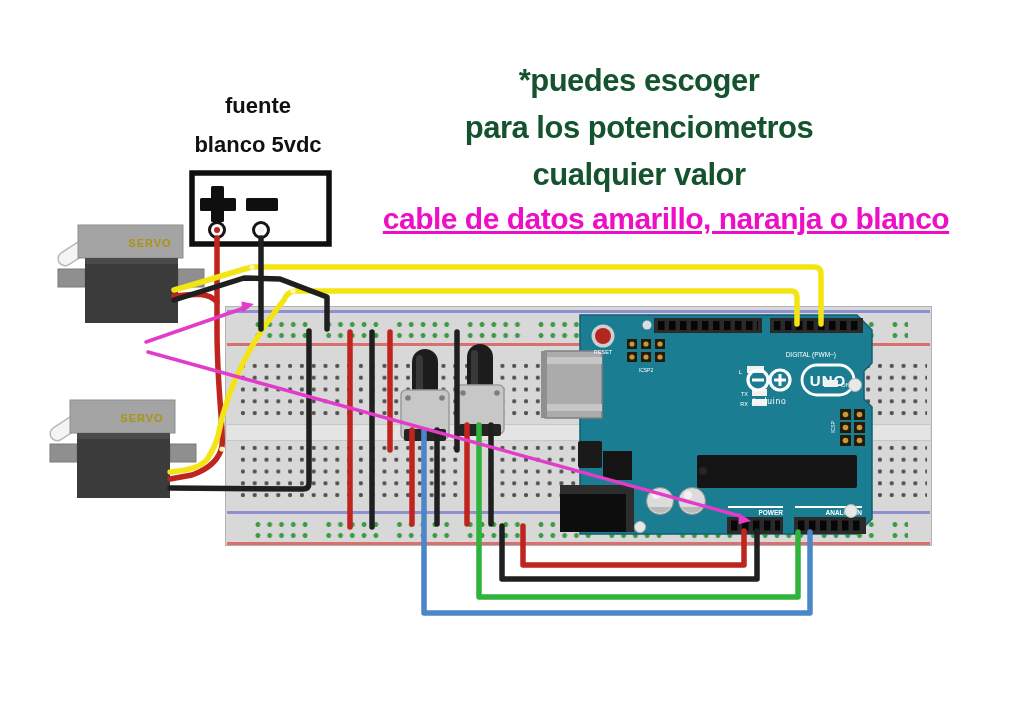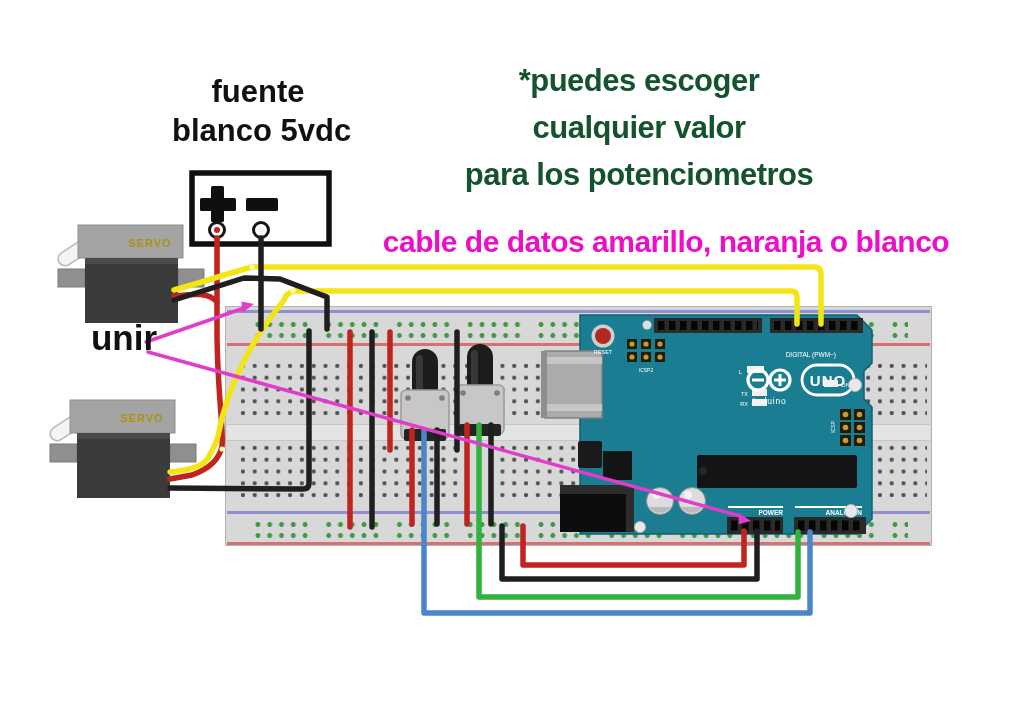--- a/index.html
+++ b/index.html
@@ -20,23 +20,23 @@
       radial-gradient(circle, #3f9b43 2.1px, rgba(0,0,0,0) 2.8px);
     background-size:auto,11.8px 11px;}
   .bb-main{left:237px;top:360px;width:690px;height:59px;
     background-image:radial-gradient(circle,#525252 1.8px,rgba(0,0,0,0) 2.4px);
     background-size:11.8px 11.8px;}
   
   #art{position:absolute;left:0;top:0;width:1024px;height:724px;}
   #art text{font-family:"Liberation Sans",sans-serif;}
   
   .note{position:absolute;text-align:center;font-weight:bold;white-space:nowrap;}
-  #lbl-supply{left:172px;top:72px;width:172px;font-size:31px;line-height:39px;color:#111;}
+  #lbl-supply{left:172px;top:86px;width:172px;font-size:22px;line-height:39px;color:#111;}
   #note-pot{left:400px;top:57px;width:478px;font-size:31px;line-height:47px;color:#14532d;letter-spacing:-0.5px;}
-  #note-cable{left:330px;top:225px;width:672px;font-size:30px;color:#ed0fc7;letter-spacing:-0.5px;}
+  #note-cable{left:330px;top:202px;width:672px;font-size:30px;color:#ed0fc7;letter-spacing:-0.5px;text-decoration:underline;}
   #lbl-ground{left:44px;top:312px;width:160px;font-size:35px;line-height:52px;color:#111;}
 </style>
 </head>
 <body>
 
 <div id="stage">
 
   <div class="abs" id="bb-base"></div>
   <div class="abs bb-line bb-blue" style="top:310px"></div>
   <div class="abs bb-rail" style="top:319px"></div>
@@ -278,23 +278,22 @@
     </g>
   </svg>
 
   <div class="note" id="lbl-supply">
     <div>fuente</div>
     <div>blanco 5vdc</div>
   </div>
 
   <div class="note" id="note-pot">
     <div>*puedes escoger</div>
+    <div>para los potenciometros</div>
     <div>cualquier valor</div>
-    <div>para los potenciometros</div>
   </div>
 
   <div class="note" id="note-cable">cable de datos amarillo, naranja o blanco</div>
 
   <div class="note" id="lbl-ground">
-    <div>unir</div>
   </div>
 
 </div>
 
 </body></html>

